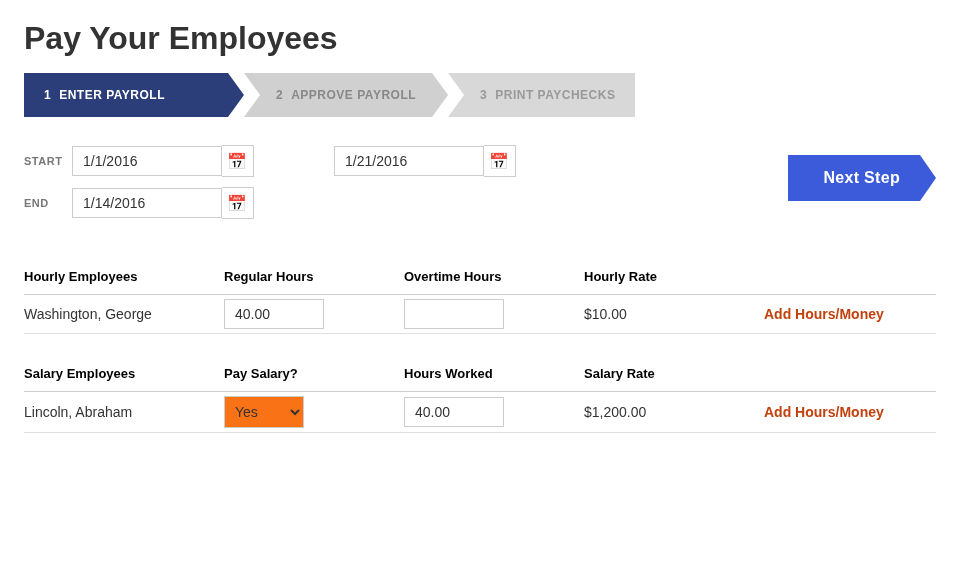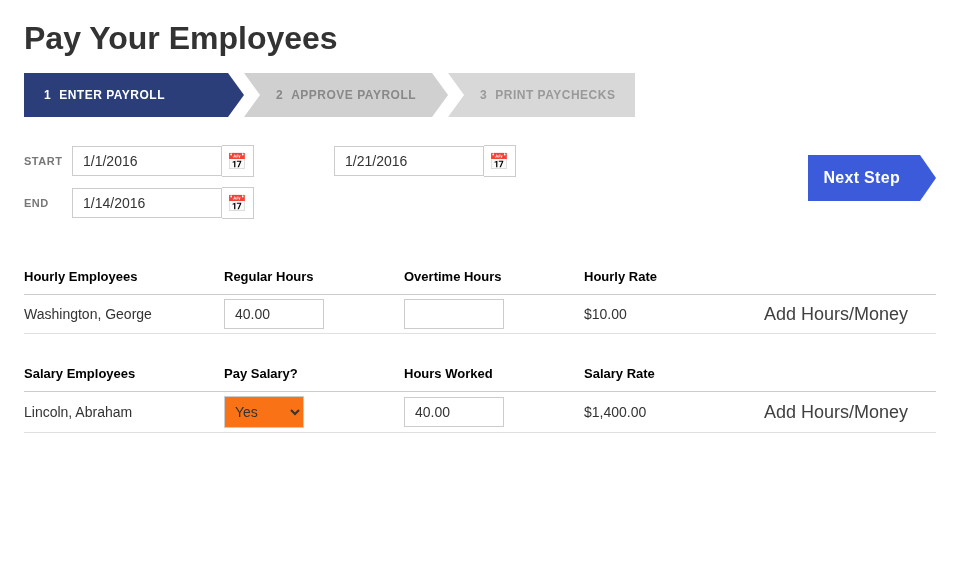--- a/index.html
+++ b/index.html
@@ -140,21 +140,21 @@
     }
 
     .next-step-btn {
       display: flex;
       align-items: center;
       background: #3b5bdb;
       color: #fff;
       border: none;
       font-size: 16px;
       font-weight: bold;
-      padding: 14px 16px;
+      padding: 14px 36px;
       cursor: pointer;
       clip-path: polygon(0 0, calc(100% - 16px) 0, 100% 50%, calc(100% - 16px) 100%, 0 100%);
       padding-right: 36px;
       letter-spacing: 0.3px;
     }
 
     
     .employees-section {
       margin-top: 10px;
     }
@@ -204,24 +204,25 @@
     .field-input {
       border: 1px solid #ccc;
       padding: 6px 10px;
       font-size: 14px;
       width: 100px;
       outline: none;
       color: #333;
     }
 
     .add-link {
-      color: #404040;
+      color: #c2410c;
       text-decoration: none;
-      font-size: 18px;
+      font-size: 14px;
       cursor: pointer;
+      font-weight: bold;
     }
 
     .salary-select {
       border: 1px solid #ccc;
       padding: 6px 6px;
       font-size: 14px;
       outline: none;
       color: #333;
       width: 80px;
       background: #f97316;
@@ -323,20 +324,20 @@
         <td>Lincoln, Abraham</td>
         <td>
           <select class="salary-select">
             <option>Yes</option>
             <option>No</option>
           </select>
         </td>
         <td>
           <input class="field-input" type="text" value="40.00" style="">
         </td>
-        <td>$1,400.00</td>
+        <td>$1,200.00</td>
         <td>
           <a class="add-link">Add Hours/Money</a>
         </td>
       </tr>
     </tbody>
   </table>
 </div>
 
 </body></html>

